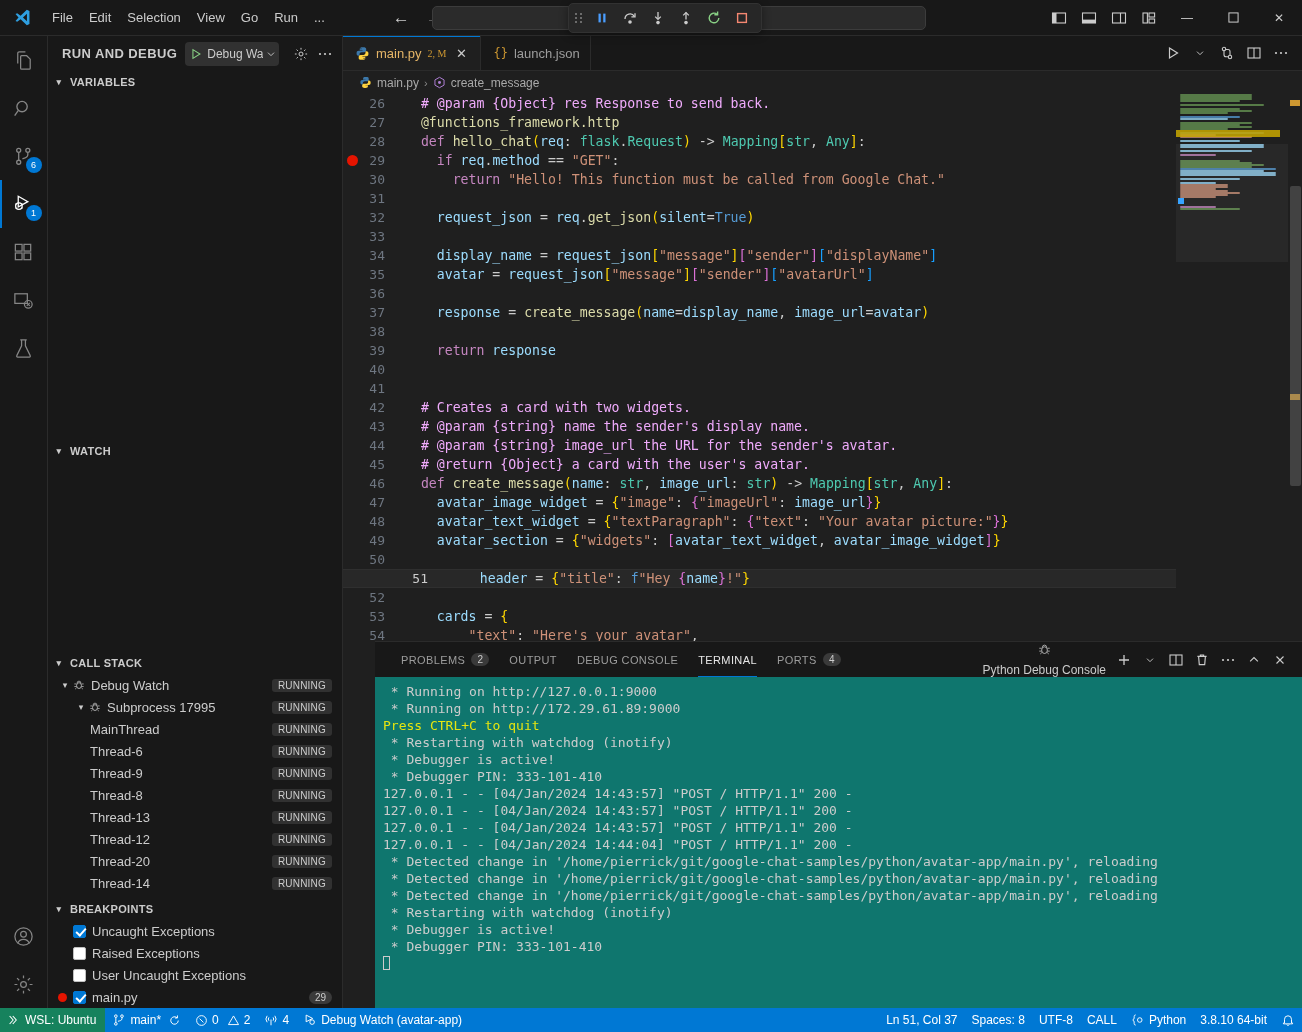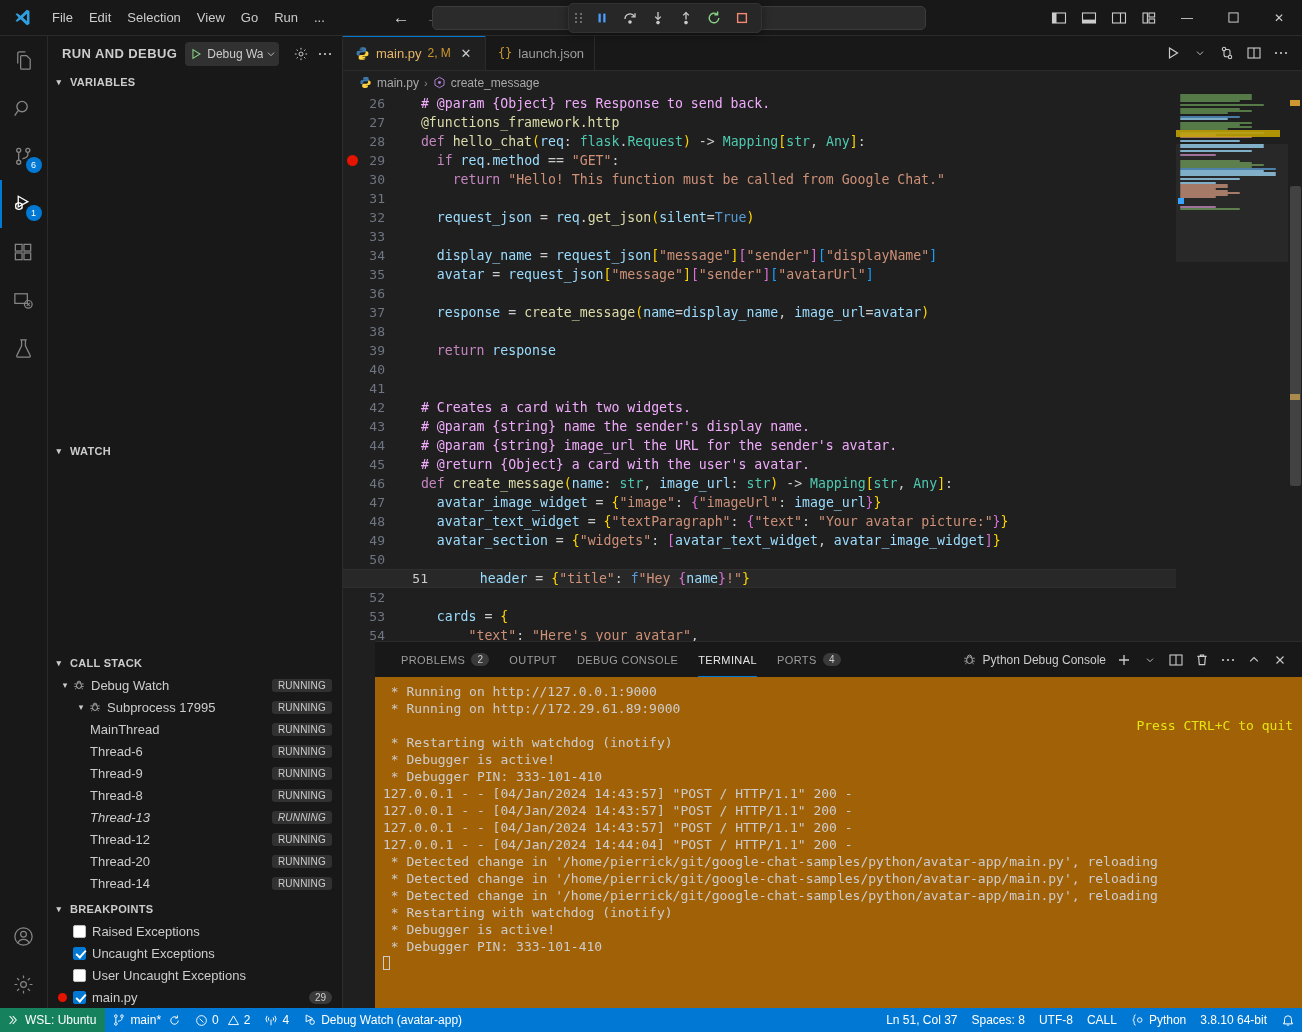--- a/index.html
+++ b/index.html
@@ -140,21 +140,21 @@
 
   .tabs-row { height: 35px; flex:0 0 35px; background:#181818; display:flex; align-items:stretch; border-bottom: 1px solid #2b2b2b; position: relative;}
   .tab {
     display:flex; align-items:center; gap:6px; padding: 0 10px 0 12px;
     font-size:13px; color:#9d9d9d; border-right:1px solid #2b2b2b; position:relative;
     min-width: 0; background:#181818;
   }
   .tab.active { background:#1f1f1f; color:#e5b567; }
   .tab.active:before { content:""; position:absolute; left:0; right:0; top:0; height:1px; background:#0078d4; }
   .tab-name { white-space:nowrap; }
-  .tab-suffix { color:#cd9731; font-size:12px; }
+  .tab-suffix { color:#cd9731; font-size:10px;font-family:Liberation Serif, serif; }
   .tab-close { width:18px; height:18px; display:flex; align-items:center; justify-content:center; color:#cccccc; border-radius:4px; font-size:13px;}
   .tabs-actions { margin-left:auto; display:flex; align-items:center; gap:1px; padding-right:8px; }
   .ta-btn { width:26px; height:28px; display:flex; align-items:center; justify-content:center; color:#cccccc; border-radius:4px;}
 
   .breadcrumb {
     height: 23px; flex:0 0 23px; display:flex; align-items:center; gap:5px;
     padding-left: 16px; font-size:12px; color:#a9a9a9; background:#1f1f1f;
   }
   .bc-sep { color:#8a8a8a; font-size:11px; }
 
@@ -213,30 +213,30 @@
     font-size:11px; letter-spacing:.4px; text-transform:uppercase; color:#9d9d9d;
     padding: 0 10px; height:35px; display:flex; align-items:center; gap:6px; position:relative;
   }
   .p-tab.active { color:#e7e7e7; }
   .p-tab.active:after { content:""; position:absolute; left:10px; right:10px; bottom:0; height:1px; background:#0078d4; }
   .p-badge {
     background:#3a3a3a; color:#cccccc; border-radius:9px; font-size:10px; padding:1px 6px; min-width:18px;
     text-align:center; letter-spacing:0;
   }
   .panel-actions { margin-left:auto; display:flex; align-items:center; gap:2px; padding-right:10px;}
-  .pa-label { font-size:12px; color:#cccccc; display:flex; align-items:center; gap:6px; margin-right:4px;}
+  .pa-label { font-size:12px; color:#cccccc; display:flex; align-items:center; gap:6px; margin-right:4px;flex-direction:column;}
   .pa-btn { width:24px; height:24px; display:flex; align-items:center; justify-content:center; color:#cccccc; border-radius:4px; }
 
   .terminal {
-    flex:1 1 auto; background:#a16207; padding: 6px 9px 0 8px; overflow:hidden;
+    flex:1 1 auto; background:#0f766e; padding: 6px 3px 0 8px; overflow:hidden;
     font-family:"DejaVu Sans Mono","Liberation Mono",monospace;
     font-size: 13px; line-height: 17px; color:#cccccc;
   }
   .term-line { white-space:pre; height:17px; }
-  .term-yellow { color:#e5e510;text-align:right; }
+  .term-yellow { color:#e5e510; }
   .term-cursor { display:inline-block; width:7px; height:14px; border:1px solid #cccccc; vertical-align:-2px;}
 
   
   .statusbar {
     height: 24px; flex:0 0 24px; background:#0078d4; display:flex; align-items:center;
     color:#ffffff; font-size:12px;
   }
   .sb-item { display:flex; align-items:center; gap:4px; padding: 0 7px; height:24px; white-space:nowrap;}
   .sb-remote { background:#16825d; padding-right:9px; }
   .sb-right { margin-left:auto; display:flex; align-items:center; }
@@ -500,21 +500,21 @@
             <span class="running-badge">RUNNING</span>
           </div>
           <div class="stack-row" style="padding-left: 42px;">
             <span class="stack-label">Thread-9</span>
             <span class="running-badge">RUNNING</span>
           </div>
           <div class="stack-row" style="padding-left: 42px;">
             <span class="stack-label">Thread-8</span>
             <span class="running-badge">RUNNING</span>
           </div>
-          <div class="stack-row" style="padding-left: 42px; font-style: italic;">
+          <div class="stack-row" style="padding-left: 42px;">
             <span class="stack-label">Thread-13</span>
             <span class="running-badge">RUNNING</span>
           </div>
           <div class="stack-row" style="padding-left: 42px;">
             <span class="stack-label">Thread-12</span>
             <span class="running-badge">RUNNING</span>
           </div>
           <div class="stack-row" style="padding-left: 42px;">
             <span class="stack-label">Thread-20</span>
             <span class="running-badge">RUNNING</span>
@@ -523,29 +523,29 @@
             <span class="stack-label">Thread-14</span>
             <span class="running-badge">RUNNING</span>
           </div>
         </div>
 
       <div class="section-header" style="margin-top:4px">
         <span class="chev">▾</span>
         <span>BREAKPOINTS</span>
       </div>
       <div id="breakpoints-list">
+          <div class="bp-row">
+            <span style="width:21px;flex:0 0 21px"></span>
+            <span class="cb checked"></span>
+            <span>Uncaught Exceptions</span>
+          </div>
           <div class="bp-row">
             <span style="width:21px;flex:0 0 21px"></span>
             <span class="cb"></span>
             <span>Raised Exceptions</span>
-          </div>
-          <div class="bp-row">
-            <span style="width:21px;flex:0 0 21px"></span>
-            <span class="cb checked"></span>
-            <span>Uncaught Exceptions</span>
           </div>
           <div class="bp-row">
             <span style="width:21px;flex:0 0 21px"></span>
             <span class="cb"></span>
             <span>User Uncaught Exceptions</span>
           </div>
           <div class="bp-row">
             <span class="bp-dot"></span>
             <span class="cb checked"></span>
             <span>main.py</span>

